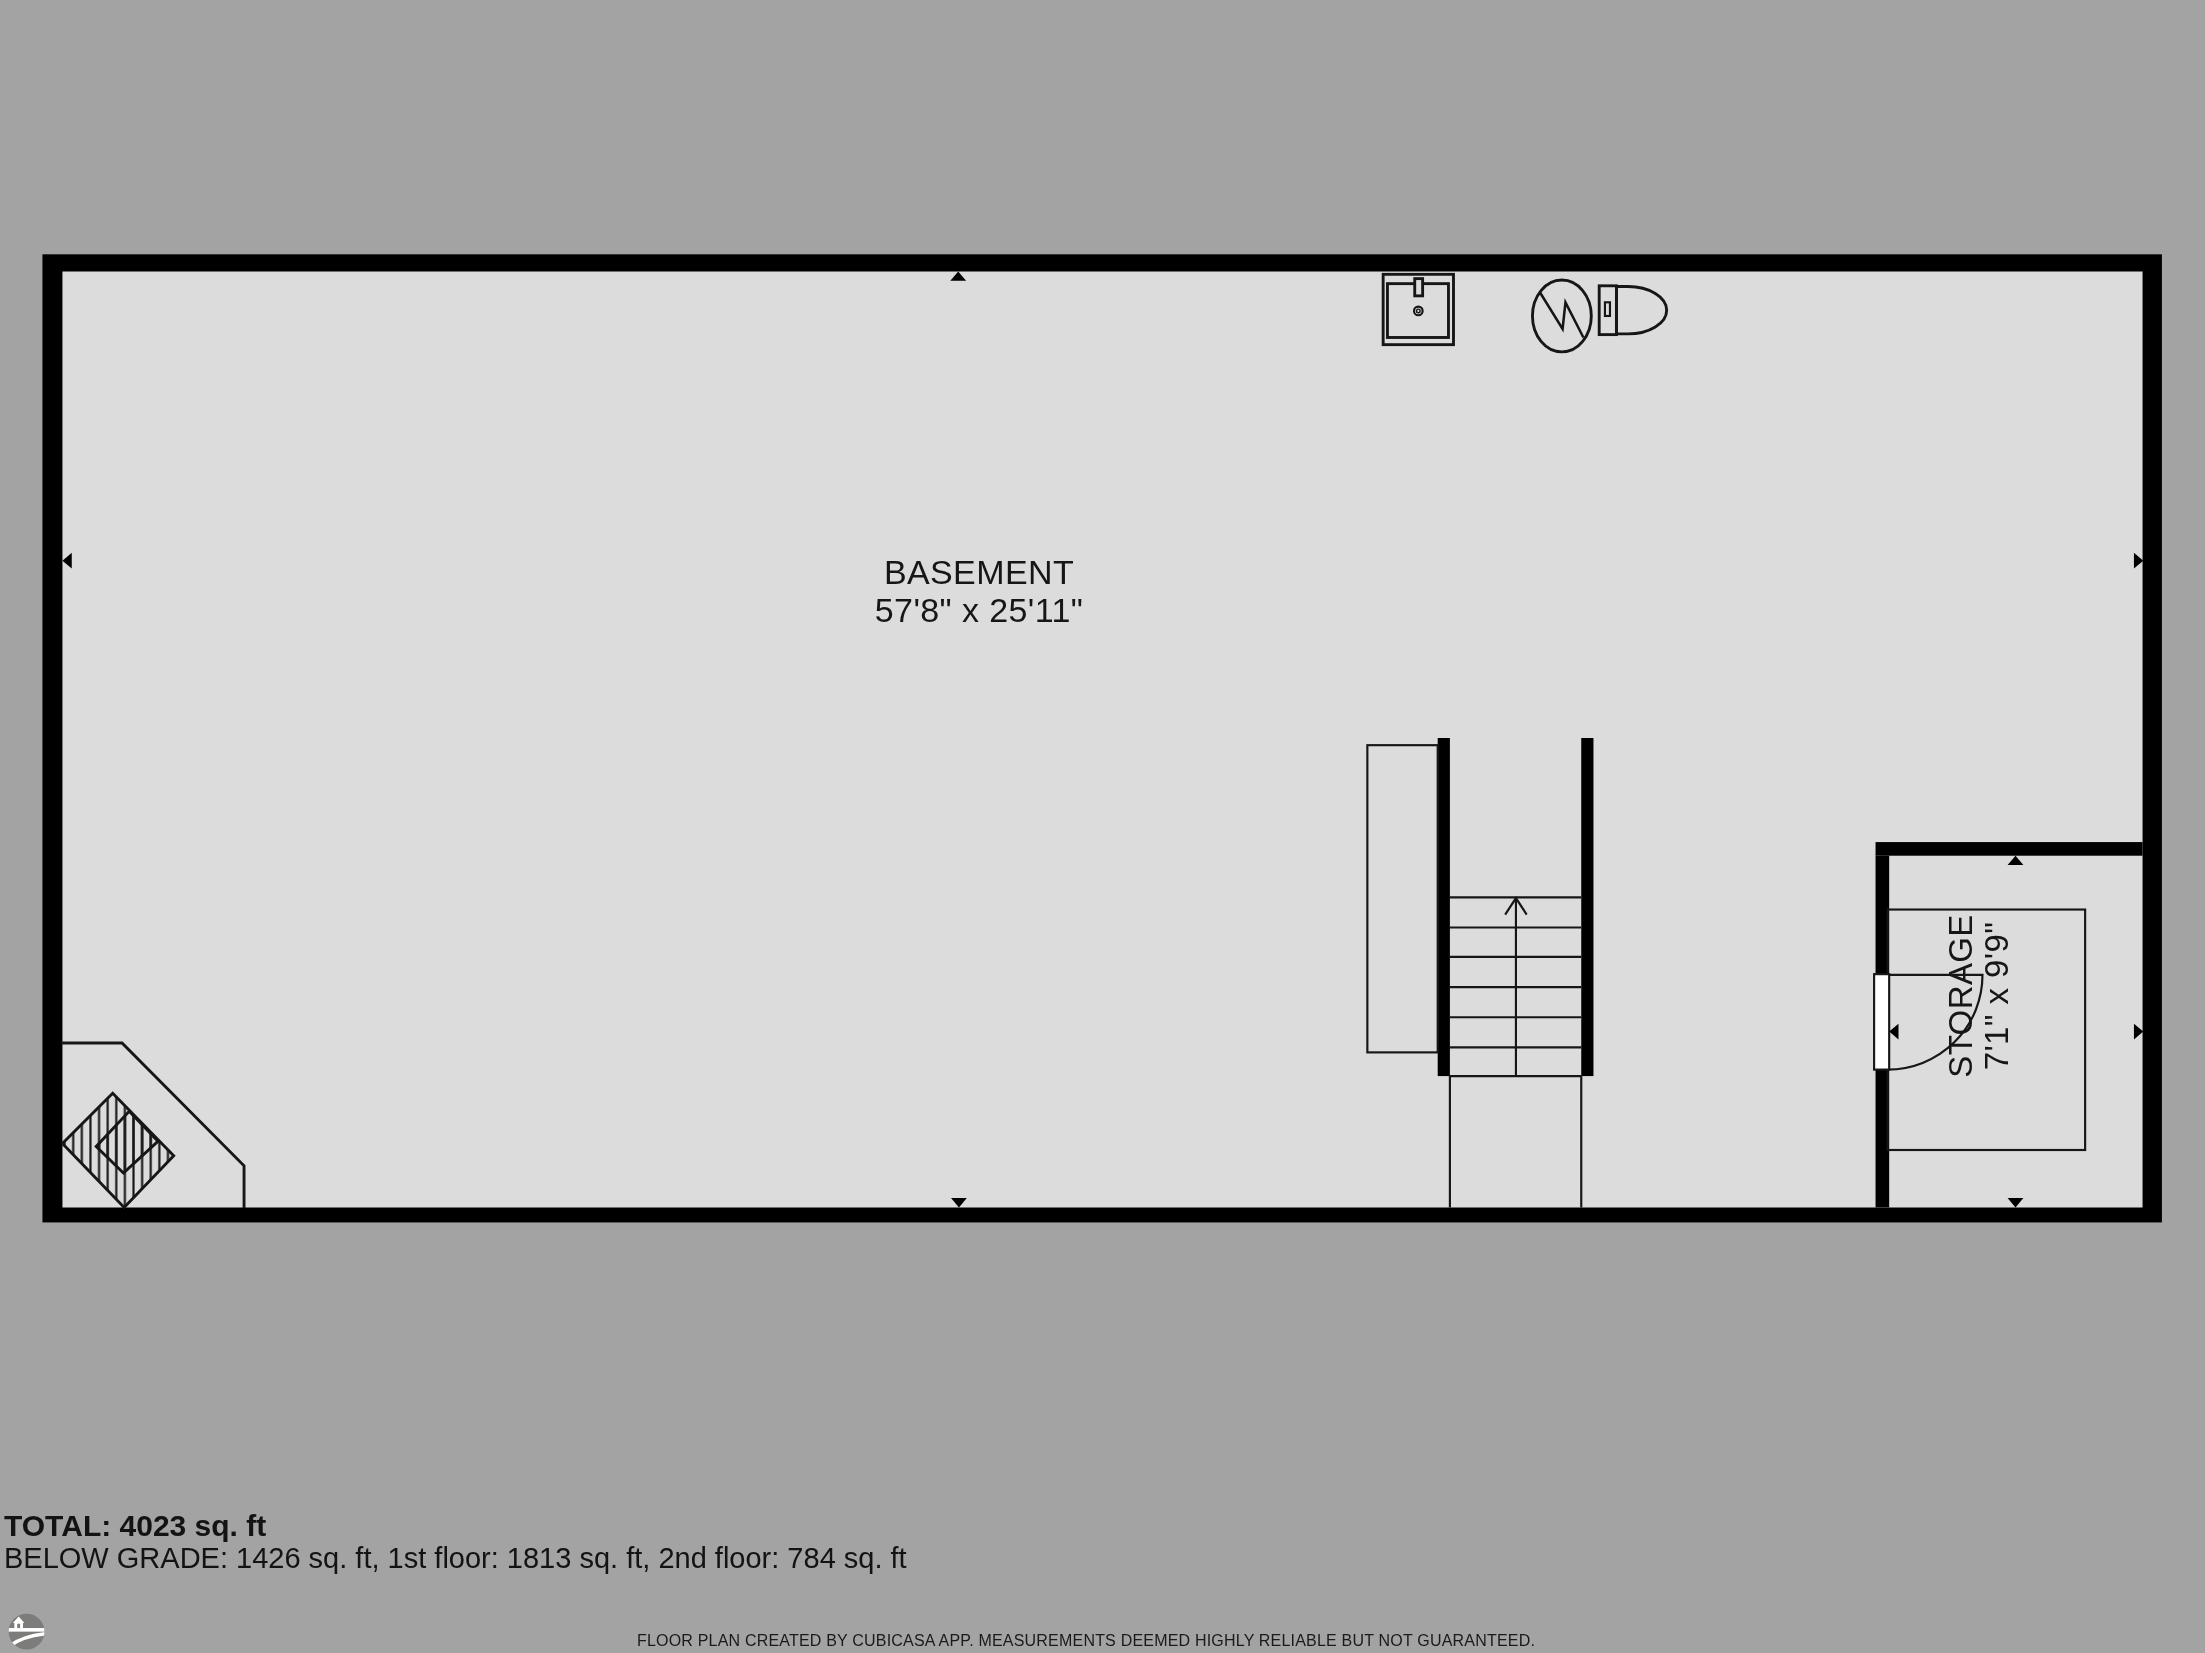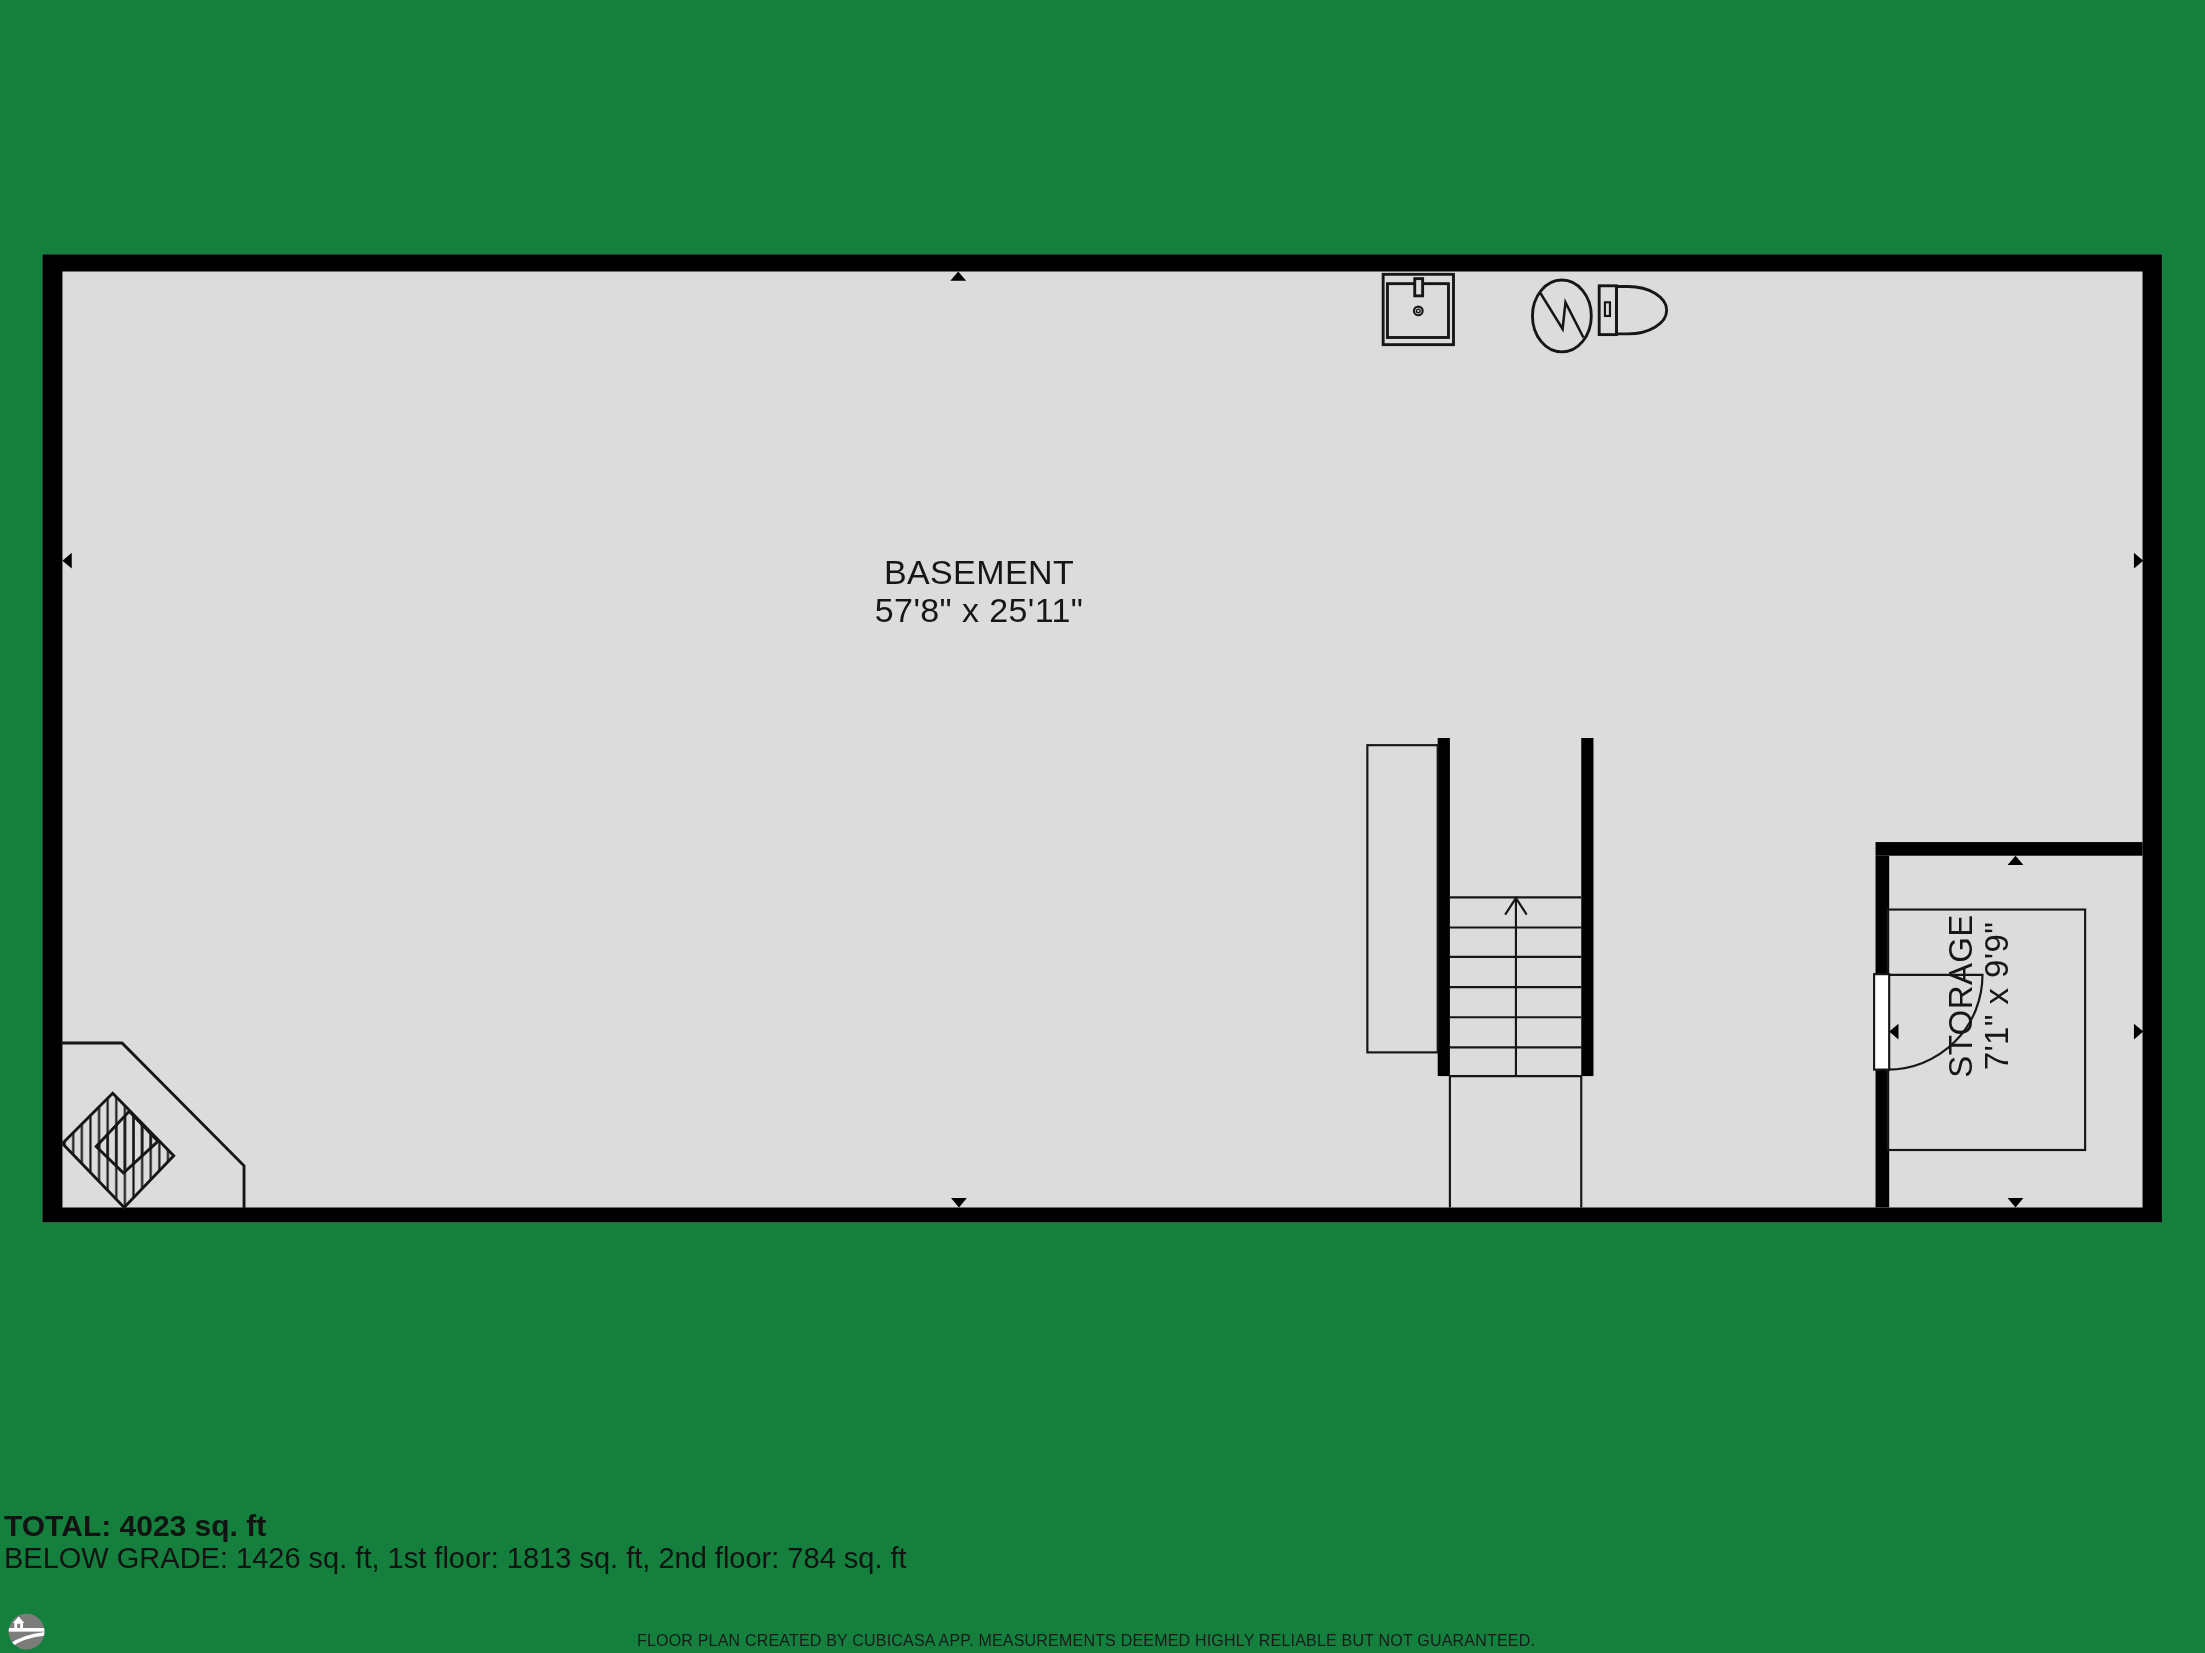--- a/index.html
+++ b/index.html
@@ -4,21 +4,21 @@
 <style>
   html, body {
     margin: 0;
     padding: 0;
     background: #ffffff;
   }
   #canvas {
     position: relative;
     width: 2205px;
     height: 1654px;
-    background: #15803d;
+    background: #a3a3a3;
     font-family: "Liberation Sans", "DejaVu Sans", sans-serif;
     color: #131313;
     overflow: hidden;
   }
   #plan-svg {
     position: absolute;
     left: 0;
     top: 0;
   }
   .room-label {

